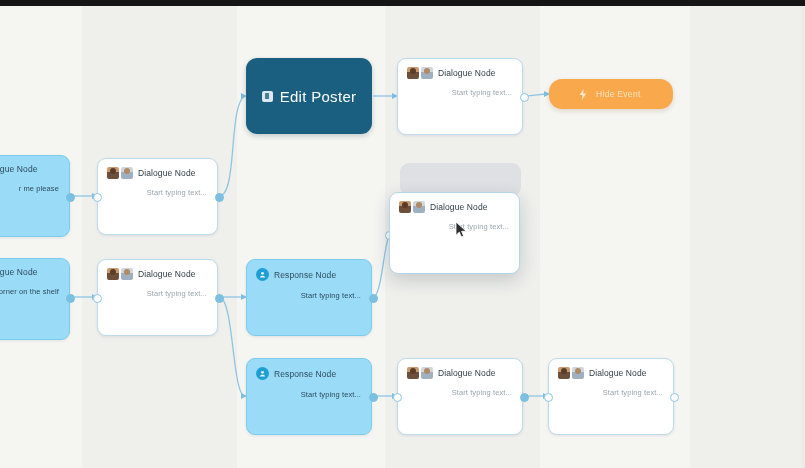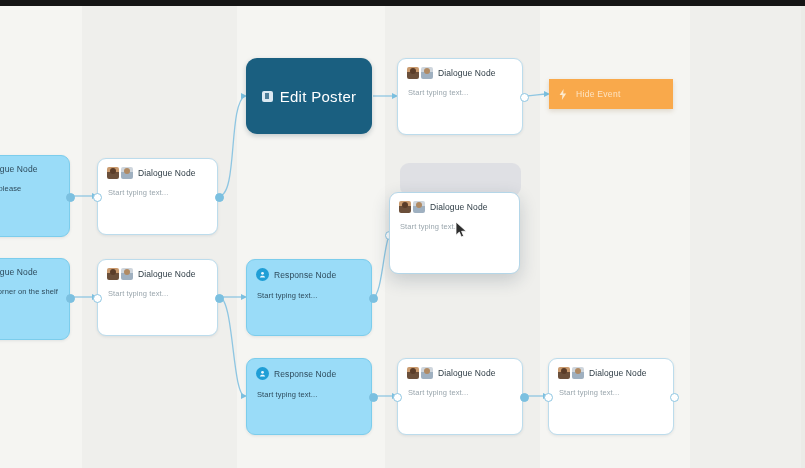--- a/index.html
+++ b/index.html
@@ -28,35 +28,35 @@
   .node-blue{
     background:#9adcf8;border:1px solid #7ccdec;border-radius:9px;
     box-shadow:0 1px 3px rgba(40,60,80,.10);
   }
   .node-teal{
     background:#1a5f80;border-radius:11px;
     box-shadow:0 2px 5px rgba(20,50,70,.22);
     display:flex;align-items:center;justify-content:center;
   }
   .node-orange{
-    background:#f9a94b;border-radius:0;
+    background:#f9a94b;border-radius:13px;
     box-shadow:0 2px 5px rgba(120,80,20,.18);
-    display:flex;align-items:center;padding-left:8px;
+    display:flex;align-items:center;padding-left:28px;
   }
   .node-ghost{
     background:#d8dae0;border-radius:9px;opacity:.72;z-index:8;
   }
   .node-drag{
     background:#ffffff;border:1px solid #b4d6e8;border-radius:9px;
     box-shadow:0 6px 18px rgba(30,50,70,.20);z-index:30;
   }
 
   .node-head{display:flex;align-items:center;gap:5px;padding:8px 9px 0 9px;}
   .node-title{font-size:8.5px;color:#2d3b44;letter-spacing:.1px;white-space:nowrap;}
-  .node-body{padding:9px 10px 0 10px;font-size:7.5px;color:#9aa6ad;letter-spacing:.1px;}
+  .node-body{padding:9px 10px 0 10px;font-size:7.5px;color:#9aa6ad;letter-spacing:.1px;text-align:right;}
   .node-blue .node-body{color:#2e4b5c;font-size:7.5px;padding-top:10px;}
   .node-blue .node-title{color:#2e4b5c;}
 
   
   .avatars{display:flex;gap:2px;}
   .av{width:12px;height:12px;border-radius:2px;position:relative;overflow:hidden;flex:none;}
   .av.a1{background:linear-gradient(#c99a6e 0 42%,#6b4f3a 42% 100%);}
   .av.a1:after{content:"";position:absolute;left:3px;top:1px;width:6px;height:6px;border-radius:50%;background:#5a3c28;}
   .av.a2{background:linear-gradient(#cfd6dd 0 42%,#9fb0c0 42% 100%);}
   .av.a2:after{content:"";position:absolute;left:3px;top:1px;width:6px;height:6px;border-radius:50%;background:#b08a63;}

